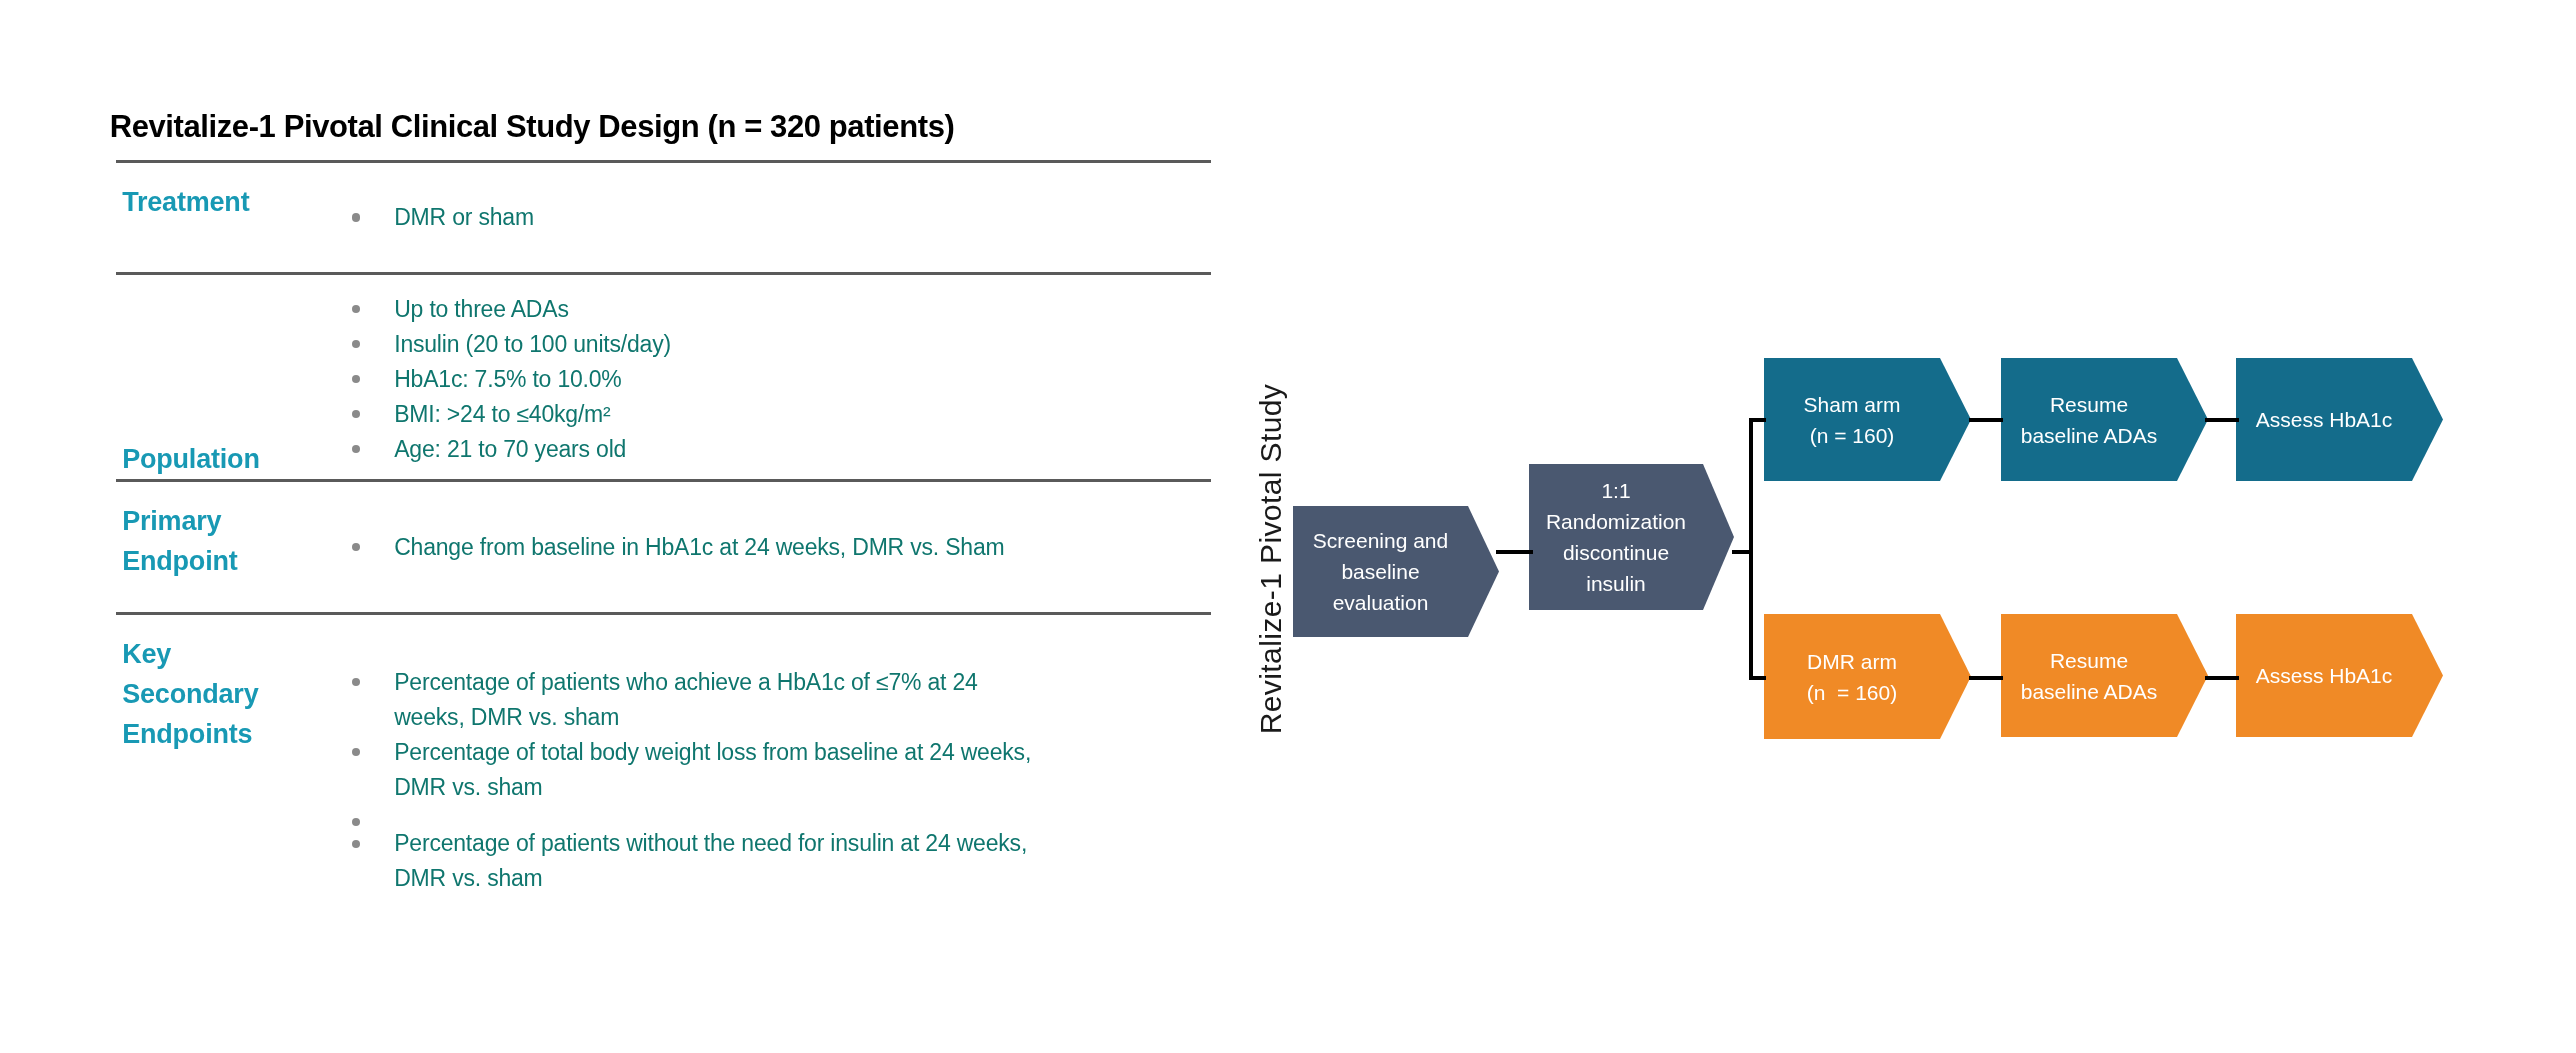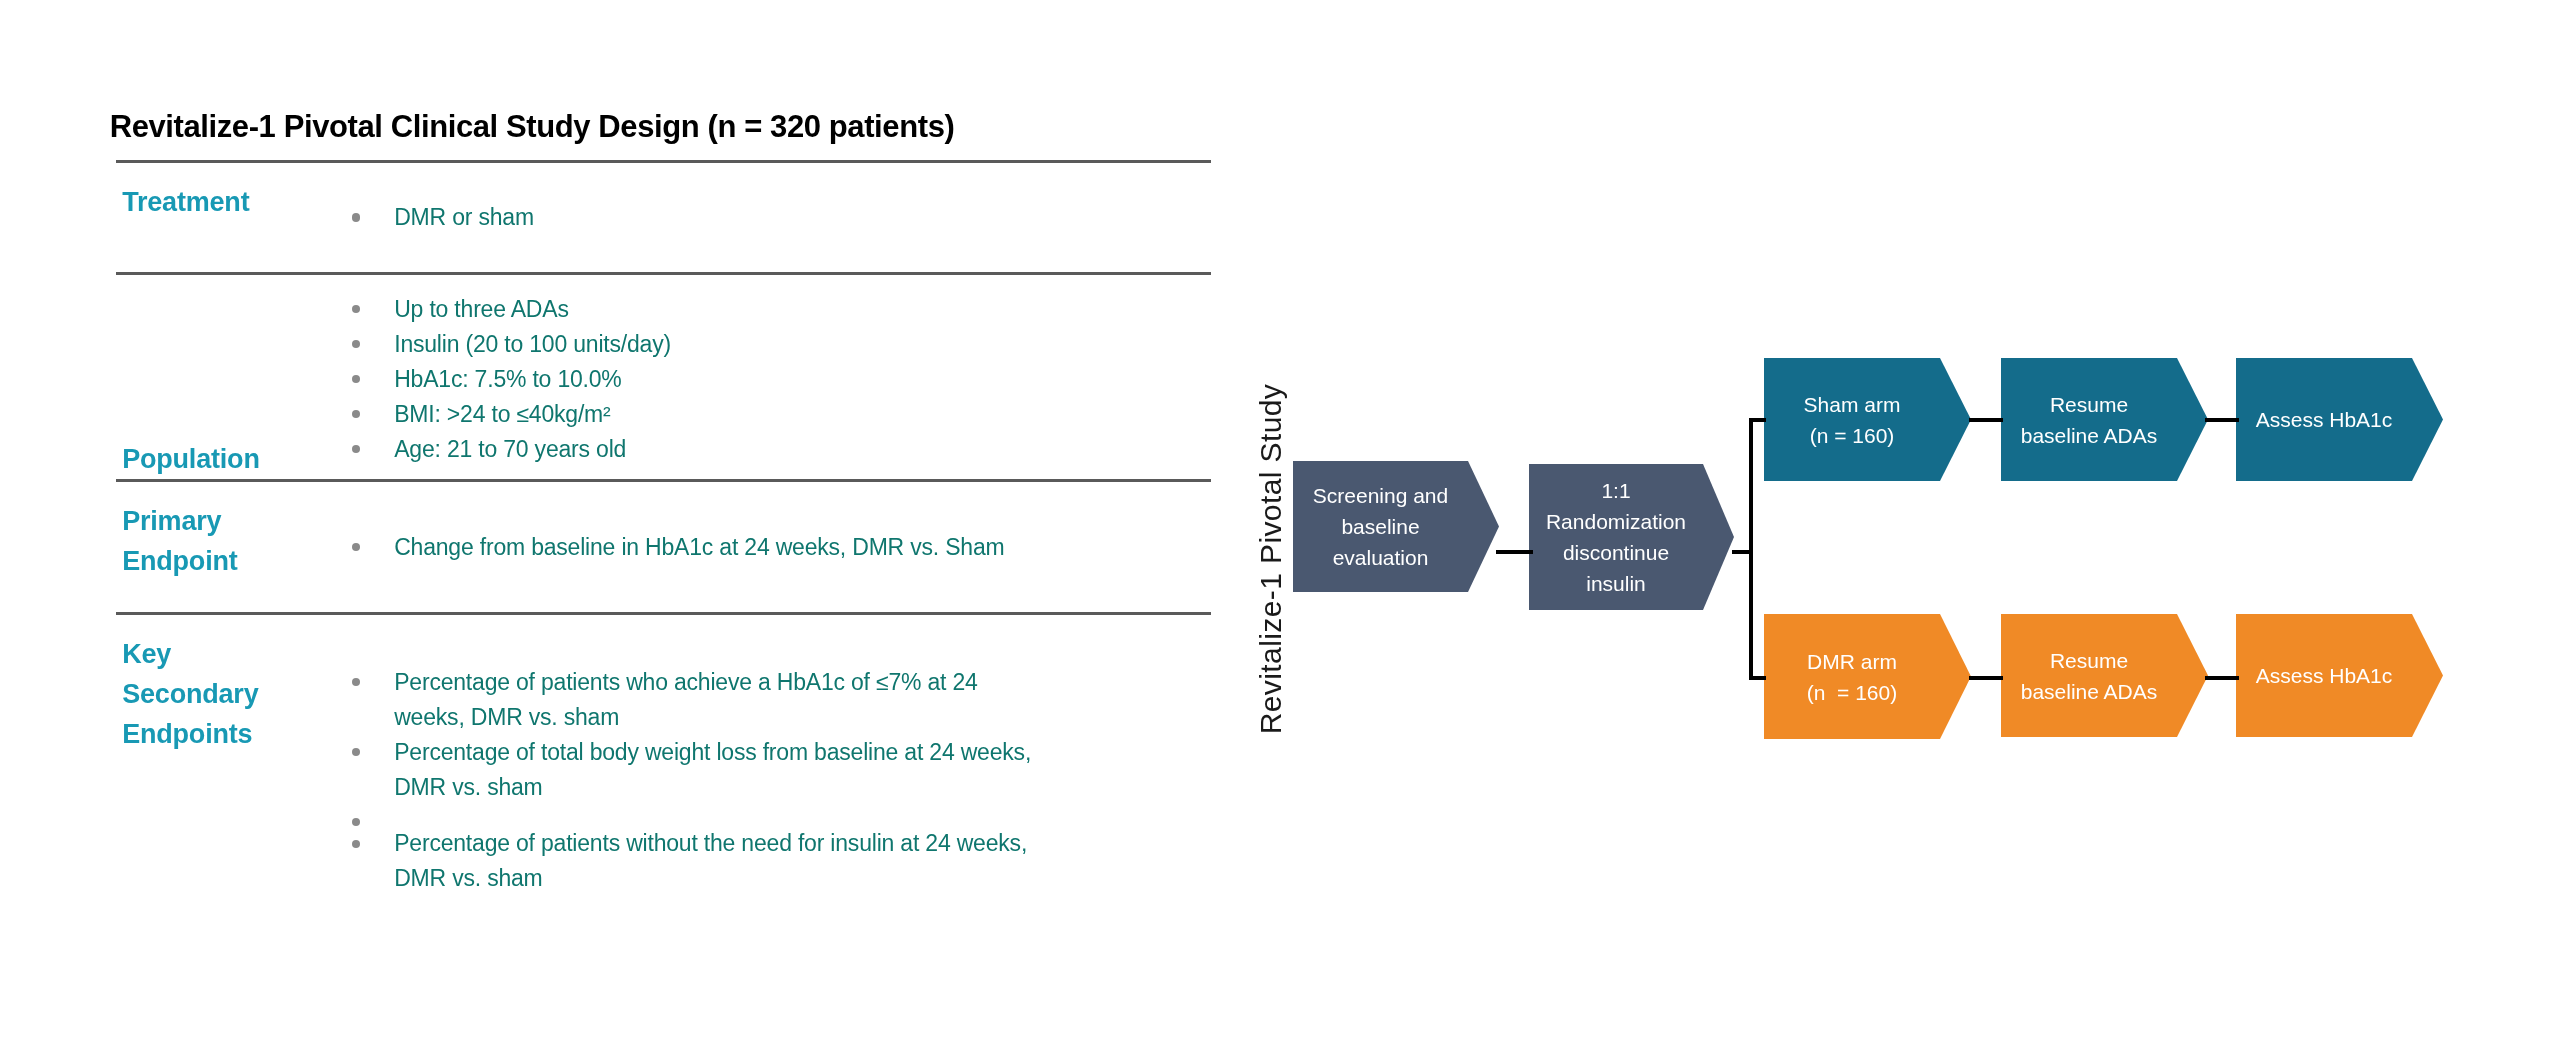--- a/index.html
+++ b/index.html
@@ -126,21 +126,21 @@
 DMR vs. sham</span>
         </div>
       </div>
     </div>
   </div>
 
   <div class="flow">
 
     <div class="side-label">Revitalize-1 Pivotal Study</div>
 
-    <div class="arrow slate" style="left:1293px;top:461px;width:206px;height:131px;">Screening and
+    <div class="arrow slate" style="left:1293px;top:506px;width:206px;height:131px;">Screening and
 baseline
 evaluation</div>
     <div class="arrow slate" style="left:1529px;top:464px;width:205px;height:146px;">1:1
 Randomization
 discontinue
 insulin</div>
 
     <div class="arrow teal" style="left:1764px;top:358px;width:207px;height:123px;">Sham arm
 (n = 160)</div>
     <div class="arrow teal" style="left:2001px;top:358px;width:207px;height:123px;">Resume

